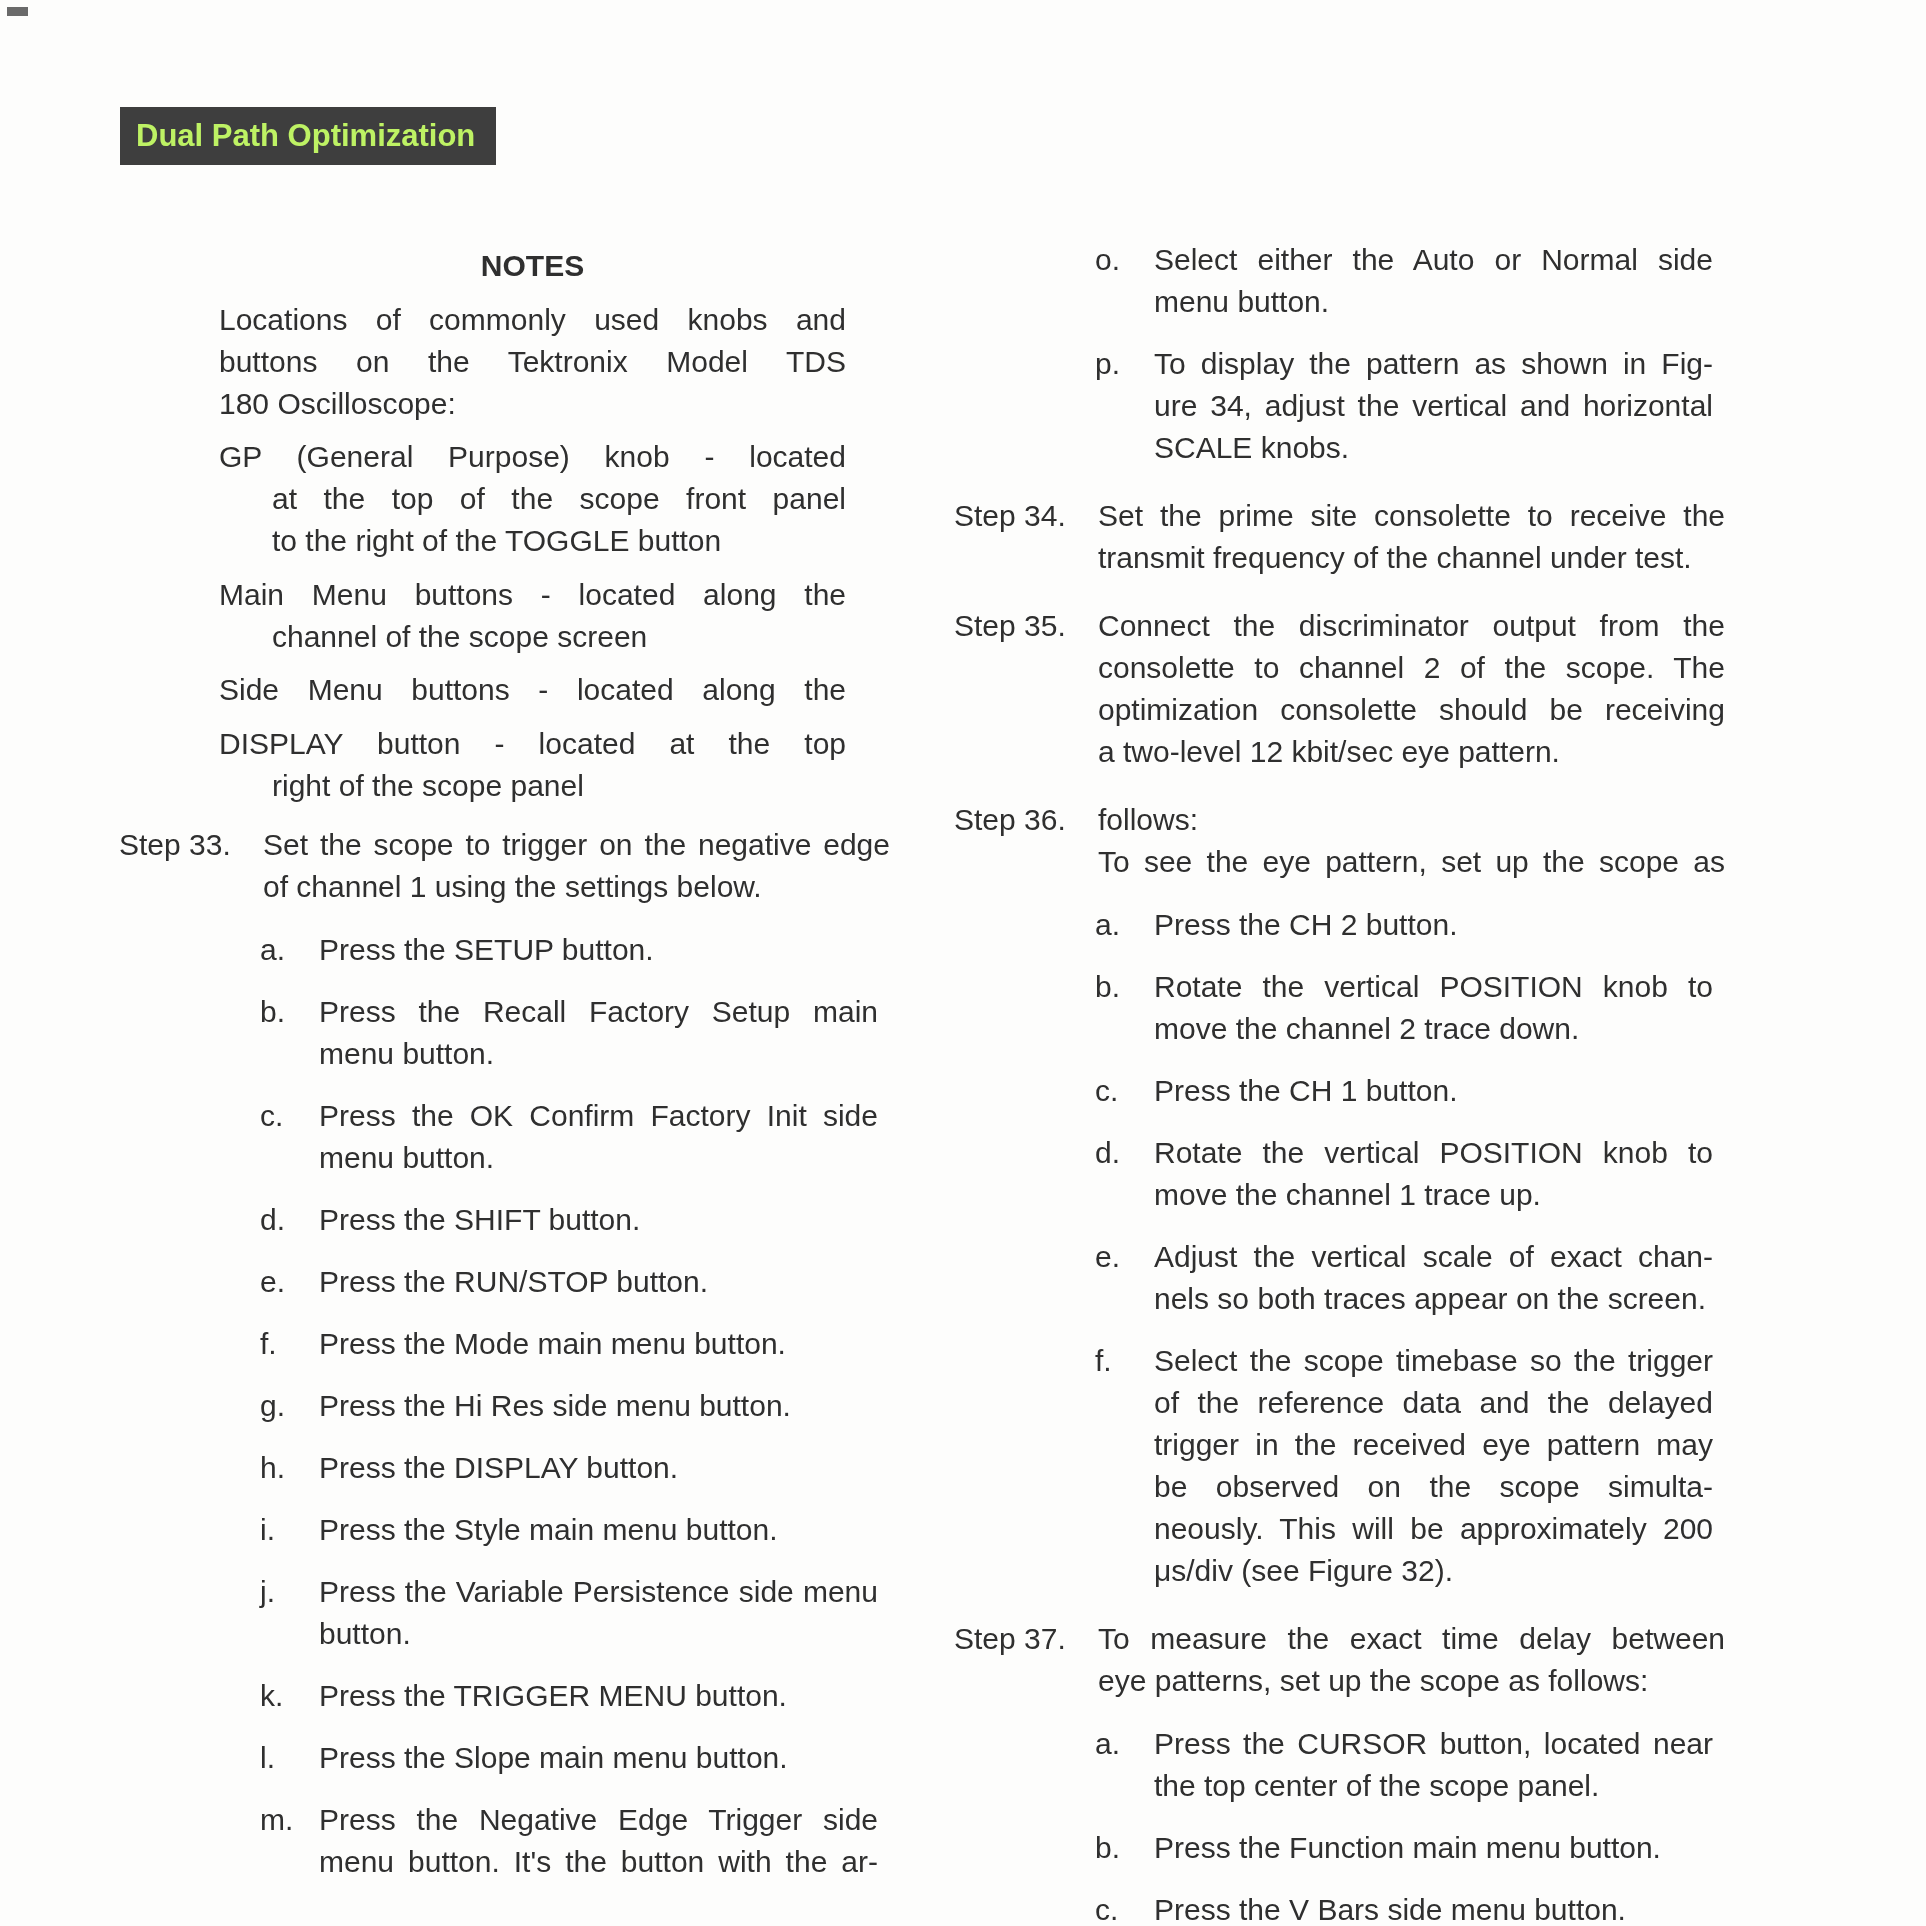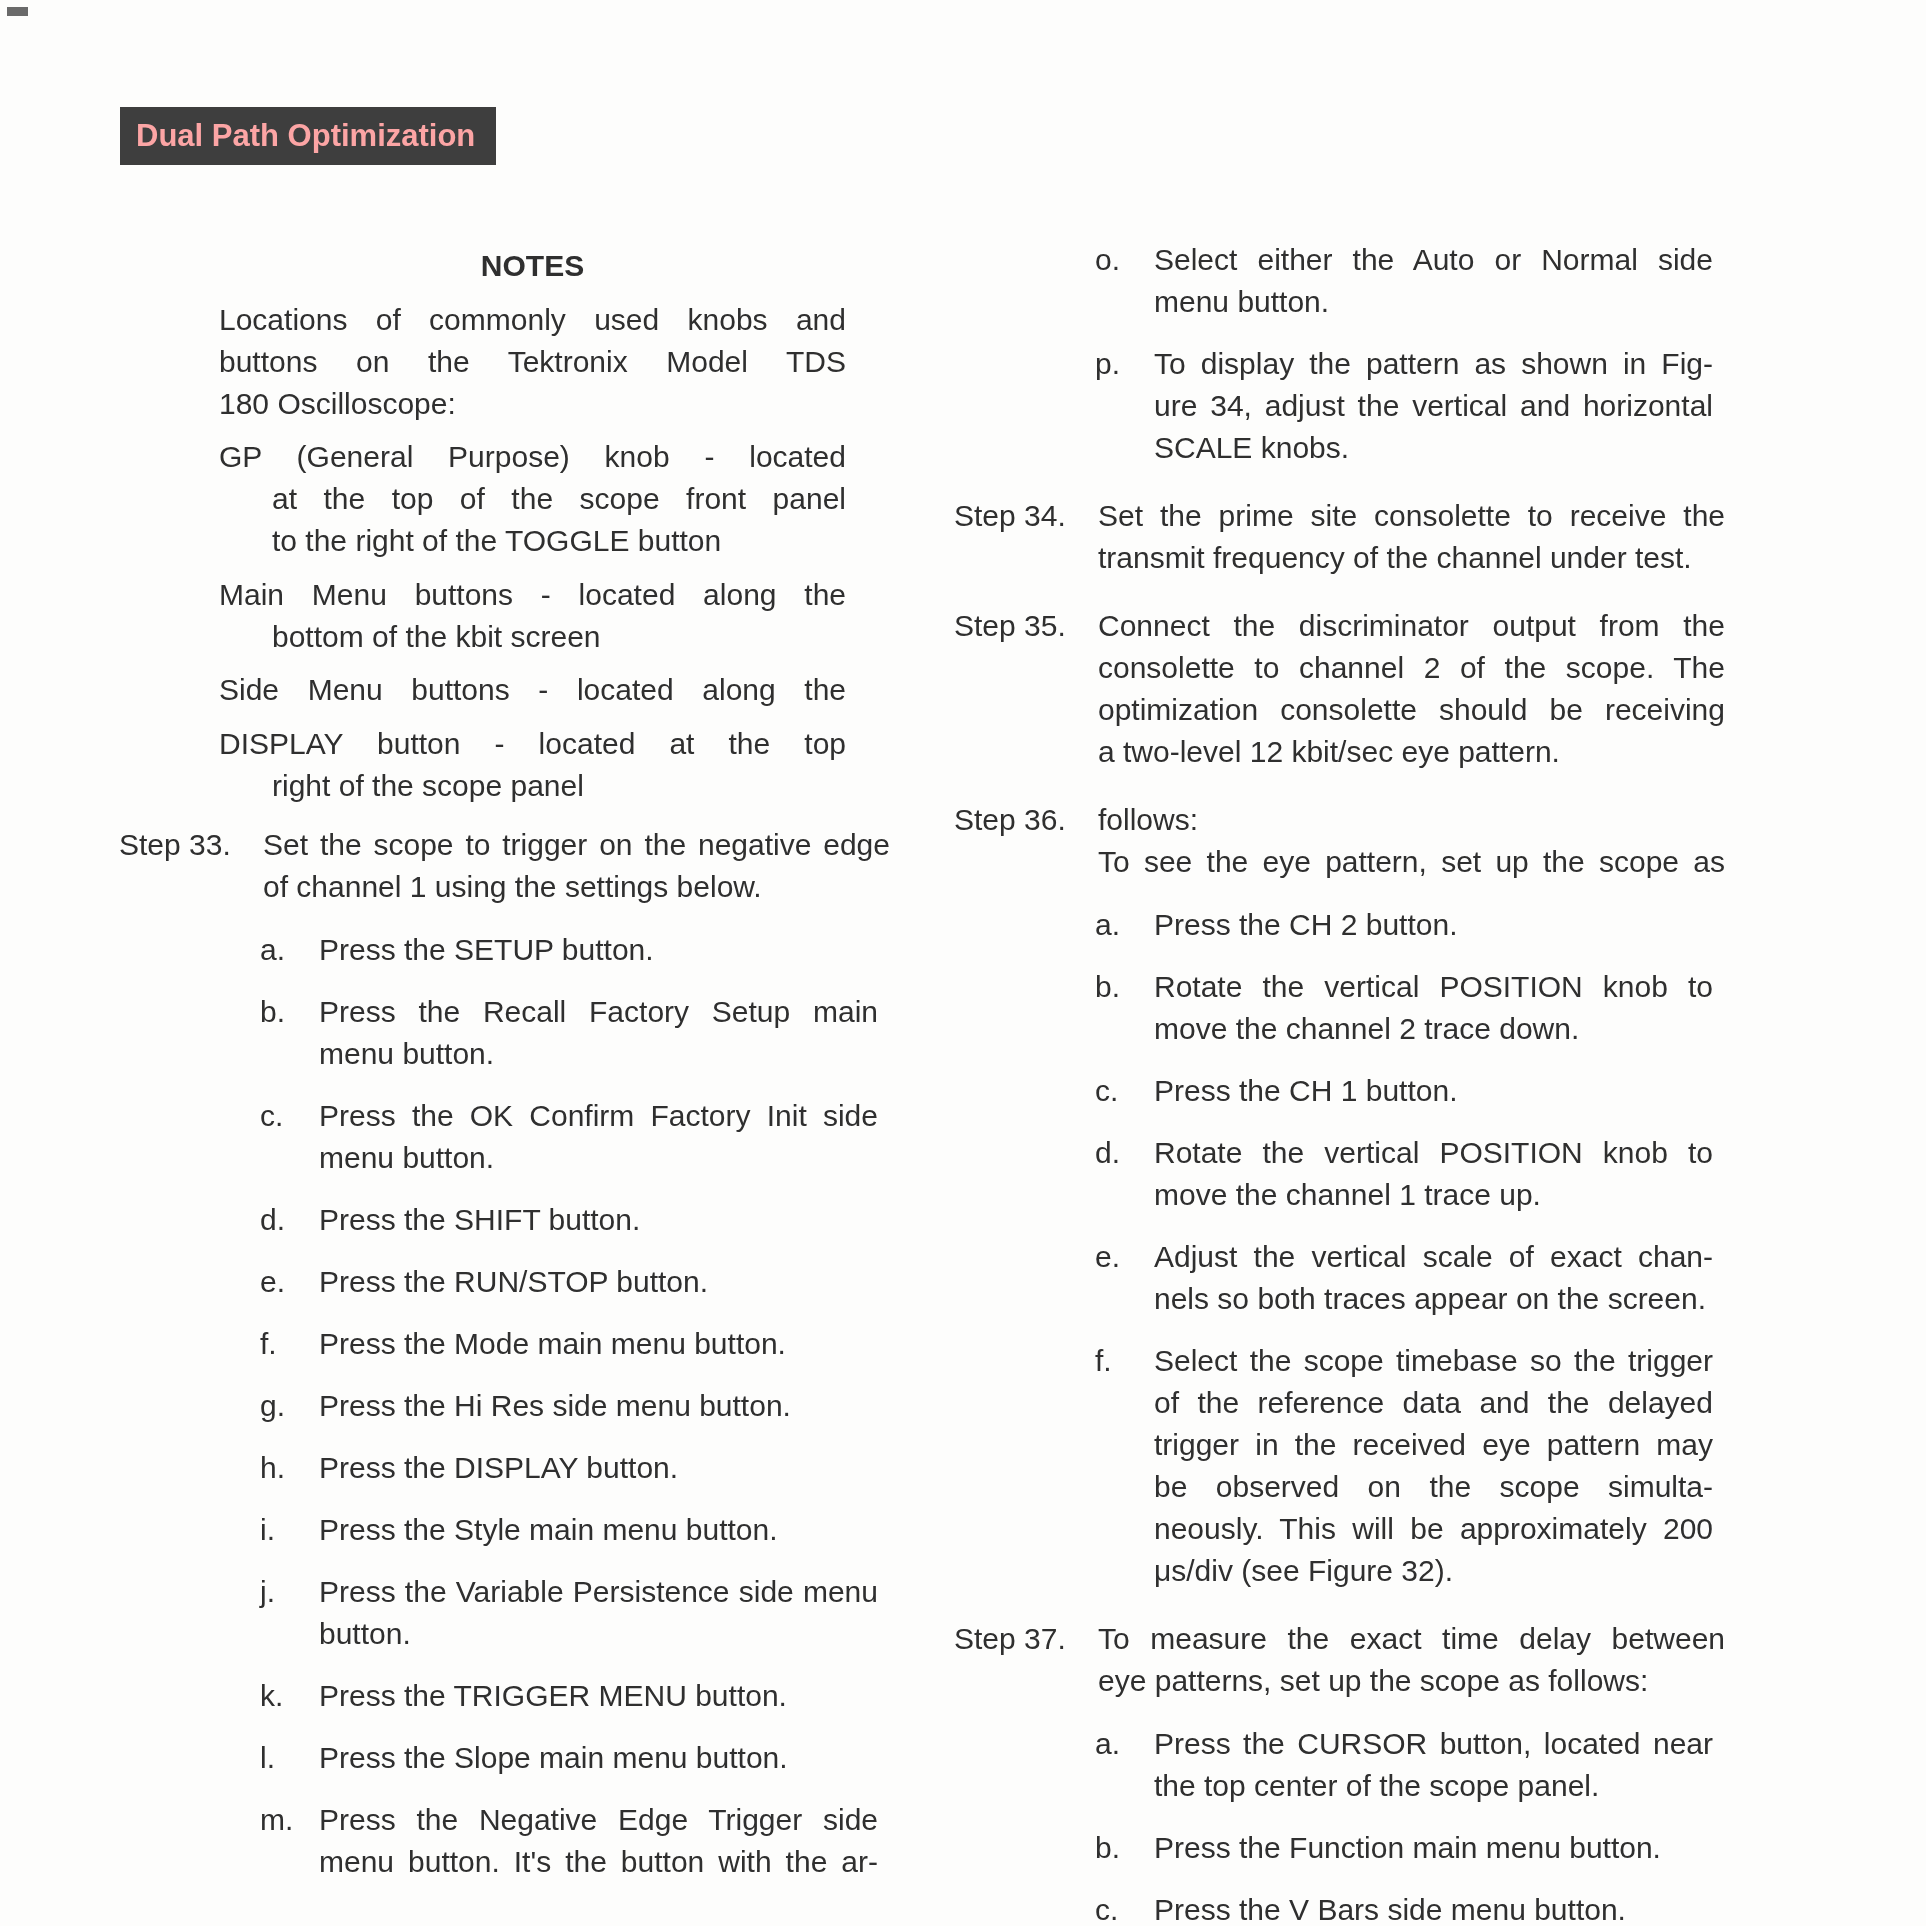--- a/index.html
+++ b/index.html
@@ -8,21 +8,21 @@
     width:1937px;height:2555px;
     background:#fdfdfc;
     font-family:"Liberation Sans", sans-serif;
     font-size:30px;line-height:42px;
     color:#2f2f2f;
     overflow:hidden;
   }
   .badge{
     position:absolute;left:120px;top:107px;
     width:376px;height:58px;
-    background:#3e3e3e;color:#fca5a5;
+    background:#3e3e3e;color:#bef264;
     display:flex;align-items:center;
     padding-left:16px;box-sizing:border-box;
     font-weight:bold;font-size:31px;letter-spacing:0px;
   }
   .col{position:absolute;}
   .col-left{left:119px;top:245px;width:771px;}
   .col-right{left:954px;top:239px;width:772px;}
 
   .notes{margin-left:100px;width:627px;}
   .notes-title{font-weight:bold;text-align:center;margin:0 0 11.6px 0;}
@@ -64,21 +64,21 @@
           <div class="tline jl">buttons on the Tektronix Model TDS</div>
           <div class="tline">180 Oscilloscope:</div>
         </div>
       <div class="npara hang">
           <div class="tline jl">GP (General Purpose) knob - located</div>
           <div class="tline jl">at the top of the scope front panel</div>
           <div class="tline">to the right of the TOGGLE button</div>
         </div>
       <div class="npara hang">
           <div class="tline jl">Main Menu buttons - located along the</div>
-          <div class="tline">bottom of the kbit screen</div>
+          <div class="tline">channel of the scope screen</div>
         </div>
       <div class="npara hang">
           <div class="tline jl">Side Menu buttons - located along the</div>
         </div>
       <div class="npara hang">
           <div class="tline jl">DISPLAY button - located at the top</div>
           <div class="tline">right of the scope panel</div>
         </div>
     </div>
 

